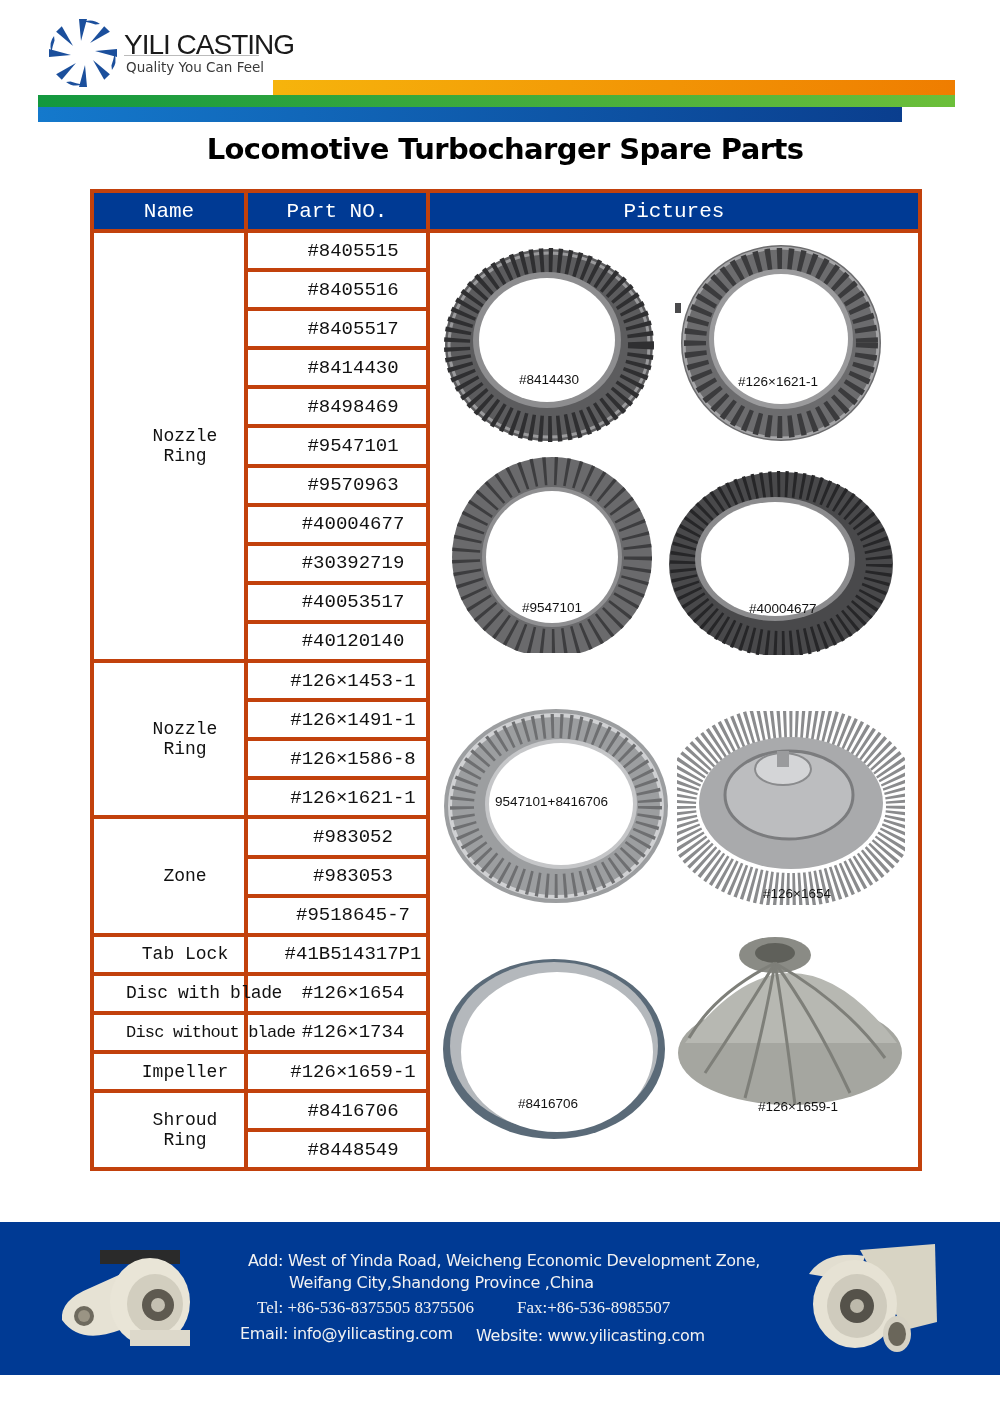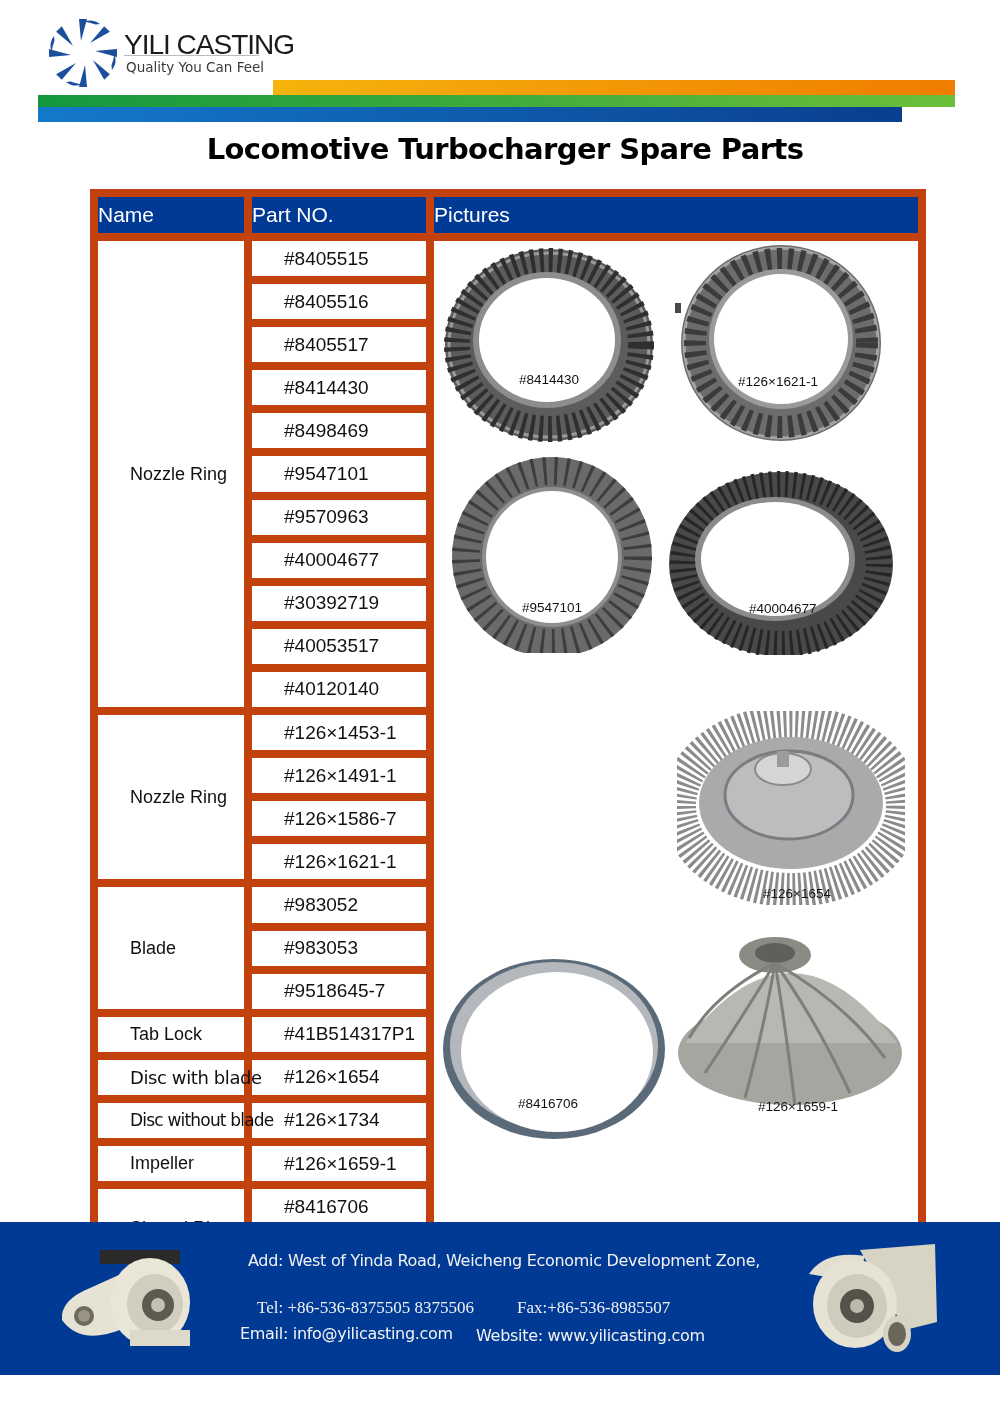--- a/index.html
+++ b/index.html
@@ -12,21 +12,21 @@
   .brand-tagline { position:absolute; left:126px; top:59px; font-size:13.5px; color:#3a3a3a; font-family:"DejaVu Sans", sans-serif; }
 
   .stripe-orange { position:absolute; left:273px; top:80px; width:682px; height:15px; background:linear-gradient(90deg,#f6b40c,#ef7d00); }
   .stripe-green  { position:absolute; left:38px; top:95px; width:917px; height:12px; background:linear-gradient(90deg,#13983f,#6cbf3a); }
   .stripe-blue   { position:absolute; left:38px; top:107px; width:864px; height:15px; background:linear-gradient(90deg,#1479cc,#0a3e8e); }
 
   .doc-title { position:absolute; left:0; width:1010px; top:132px; text-align:center; font-family:"DejaVu Sans", sans-serif; font-weight:bold; font-size:29px; color:#000; letter-spacing:-0.6px; }
 
   
   .spec-table { position:absolute; left:90px; top:189px; width:828px; border-collapse:collapse; table-layout:fixed; }
-  .spec-table th, .spec-table td { border:8px solid #c2410c; padding:0; text-align:left; vertical-align:middle; }
+  .spec-table th, .spec-table td { border:4px solid #c2410c; padding:0; text-align:center; vertical-align:middle;font-family:Liberation Mono, monospace; }
   .spec-table th { background:#003a94; color:#fff; font-weight:normal; font-size:21px; height:36px; }
   .spec-table td { height:35.1px; font-size:19px; color:#111; background:#fff;padding-left:32px; }
   .spec-table td.name-cell { font-size:18px; }
   .name-small { font-size:17px !important; font-family:"DejaVu Sans", sans-serif; letter-spacing:-0.8px; white-space:nowrap;margin-top:32px; }
   .name-mid { font-family:"DejaVu Sans", sans-serif; font-size:18px !important; letter-spacing:-0.4px; white-space:nowrap; }
   .pic-cell { position:relative; padding:0 !important; }
 
   
   .pictures { position:absolute; left:427px; top:231px; width:490px; height:935px; }
   .pic { position:absolute; }
@@ -123,28 +123,28 @@
       </tr>
 
     <tr>
       <td class="name-cell" rowspan="4">Nozzle Ring</td>
       <td>#126×1453-1</td>
     </tr>
     <tr>
         <td>#126×1491-1</td>
       </tr>
     <tr>
-        <td>#126×1586-7</td>
+        <td>#126×1586-8</td>
       </tr>
     <tr>
         <td>#126×1621-1</td>
       </tr>
 
     <tr>
-      <td class="name-cell" rowspan="3">Blade</td>
+      <td class="name-cell" rowspan="3">Zone</td>
       <td>#983052</td>
     </tr>
     <tr>
         <td>#983053</td>
       </tr>
     <tr>
         <td>#9518645-7</td>
       </tr>
 
     <tr>
@@ -215,20 +215,30 @@
   <div class="pic" style="left:240px;top:238px;width:228px;height:186px;">
     <svg width="228" height="186" viewBox="0 0 228 186">
       <ellipse cx="114" cy="95" rx="112" ry="92" fill="#49494b"></ellipse>
       <ellipse cx="114" cy="95" rx="98" ry="80" fill="none" stroke="#262628" stroke-width="26" stroke-dasharray="3 5"></ellipse>
       <ellipse cx="108" cy="90" rx="80" ry="62" fill="#8b8b8d"></ellipse>
       <ellipse cx="108" cy="90" rx="74" ry="57" fill="#ffffff"></ellipse>
     </svg>
     <div class="pic-caption" style="left:82px;top:132px;">#40004677</div>
   </div>
 
+  <div class="pic" style="left:16px;top:475px;width:226px;height:200px;">
+    <svg width="226" height="200" viewBox="0 0 226 200">
+      <ellipse cx="113" cy="100" rx="112" ry="97" fill="#9c9ea0"></ellipse>
+      <ellipse cx="113" cy="100" rx="106" ry="91" fill="none" stroke="#d0d1d3" stroke-width="4"></ellipse>
+      <ellipse cx="113" cy="100" rx="94" ry="80" fill="none" stroke="#6e6f71" stroke-width="24" stroke-dasharray="3 6"></ellipse>
+      <ellipse cx="118" cy="98" rx="76" ry="65" fill="#c5c6c8"></ellipse>
+      <ellipse cx="118" cy="98" rx="72" ry="61" fill="#ffffff"></ellipse>
+    </svg>
+    <div class="pic-caption" style="left:52px;top:88px;">9547101+8416706</div>
+  </div>
 
   <div class="pic" style="left:250px;top:480px;width:228px;height:194px;">
     <svg width="228" height="194" viewBox="0 0 228 194">
       <ellipse cx="114" cy="95" rx="112" ry="84" fill="none" stroke="#8a8b8d" stroke-width="34" stroke-dasharray="3 3"></ellipse>
       <ellipse cx="114" cy="92" rx="92" ry="66" fill="#a9aaac"></ellipse>
       <ellipse cx="112" cy="84" rx="64" ry="44" fill="#bcbdbf" stroke="#7b7c7e" stroke-width="3"></ellipse>
       <ellipse cx="106" cy="58" rx="28" ry="16" fill="#d4d5d7" stroke="#8a8b8d" stroke-width="2"></ellipse>
       <rect x="100" y="40" width="12" height="16" fill="#9a9b9d"></rect>
     </svg>
     <div class="pic-caption" style="left:86px;top:175px;">#126×1654</div>
@@ -271,20 +281,21 @@
       <circle cx="24" cy="66" r="6" fill="#9a9484"></circle>
       <ellipse cx="90" cy="52" rx="40" ry="44" fill="#e9e5d7"></ellipse>
       <ellipse cx="95" cy="54" rx="28" ry="30" fill="#d2cebf"></ellipse>
       <circle cx="98" cy="55" r="16" fill="#5e5a50"></circle>
       <circle cx="98" cy="55" r="7" fill="#c4c0b2"></circle>
       <rect x="70" y="80" width="60" height="16" fill="#ddd9cb"></rect>
     </svg>
   </div>
 
   <div class="footer-line" style="left:248px;top:29px;">Add: West of Yinda Road, Weicheng Economic Development Zone,</div>
+  <div class="footer-line" style="left:289px;top:51px;">Weifang City,Shandong Province ,China</div>
   <div class="footer-line serif" style="left:257px;top:76px;">Tel: +86-536-8375505 8375506</div>
   <div class="footer-line serif" style="left:517px;top:76px;">Fax:+86-536-8985507</div>
   <div class="footer-line" style="left:240px;top:102px;">Email: info@yilicasting.com</div>
   <div class="footer-line" style="left:476px;top:104px;">Website: www.yilicasting.com</div>
 
   <div class="turbo-right">
     <svg width="135" height="112" viewBox="0 0 135 112">
       <path d="M55,8 L130,2 L132,80 L100,88 Z" fill="#d8d4c4"></path>
       <path d="M4,32 Q20,8 60,14 L52,40 Z" fill="#e2ded0"></path>
       <ellipse cx="50" cy="62" rx="42" ry="44" fill="#e6e2d4"></ellipse>

